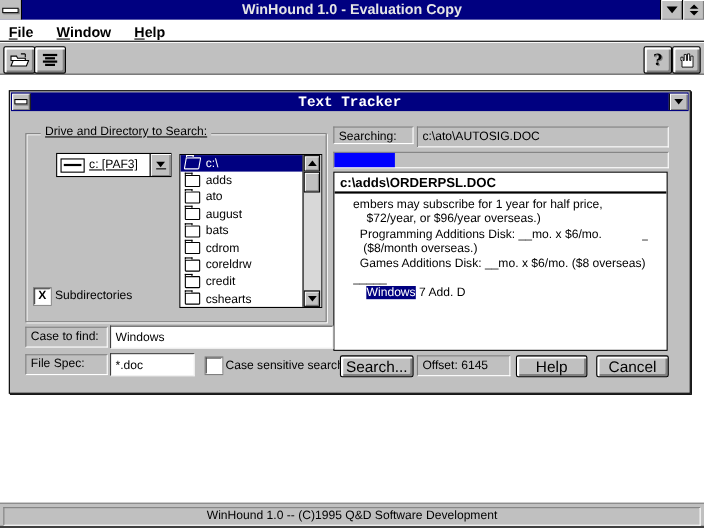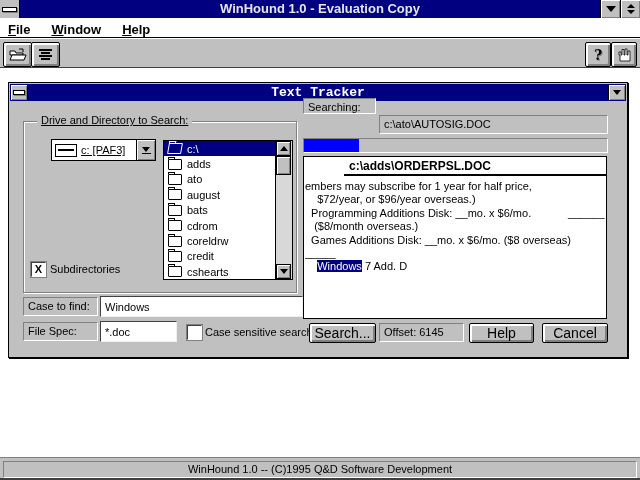--- a/index.html
+++ b/index.html
@@ -69,30 +69,30 @@
   .chk-label{position:absolute;font-size:11px;white-space:nowrap;color:#000;}
 
   .sunken-label{background:#c0c0c0;border:1px solid;border-color:#808080 #fff #fff #808080;font-size:11px;padding-left:4px;box-sizing:border-box;color:#000;}
   .textfield{position:absolute;background:#fff;border:1px solid;border-color:#404040 #f0f0f0 #f0f0f0 #404040;font-size:11px;font-family:"Liberation Sans",sans-serif;padding:0 0 0 4px;box-sizing:border-box;color:#000;outline:none;}
 
   .lbl-find{position:absolute;left:14px;top:214px;width:75px;height:19px;line-height:17px;}
   .inp-find{left:91px;top:213px;width:203px;height:21px;}
   .lbl-spec{position:absolute;left:14px;top:239px;width:75px;height:19px;line-height:17px;}
   .inp-spec{left:91px;top:238px;width:77px;height:21px;}
 
-  .lbl-searching{position:absolute;left:294px;top:15px;width:73px;height:16px;line-height:17px;}
+  .lbl-searching{position:absolute;left:294px;top:32px;width:73px;height:16px;line-height:17px;}
   .val-searching{position:absolute;left:370px;top:32px;width:229px;height:19px;line-height:17px;white-space:nowrap;overflow:hidden;}
 
   .progress{position:absolute;left:294px;top:55px;width:305px;height:15px;background:#c0c0c0;border:1px solid;border-color:#808080 #fff #fff #808080;box-sizing:border-box;}
   .progress-fill{position:absolute;left:0;top:0;bottom:0;background:#0000ff;}
   .progress-label{position:absolute;left:0;right:0;top:0;text-align:center;font-size:12px;font-weight:bold;line-height:13px;color:#000;}
 
   .preview{position:absolute;left:294px;top:73px;width:304px;height:163px;background:#fff;border:1px solid #000;box-sizing:border-box;overflow:hidden;}
-  .preview-header{font-size:12px;font-weight:bold;padding:2px 5px 1px 5px;border-bottom:2px solid #000;white-space:nowrap;margin-left:40px;}
-  .preview-body{padding:4px 1px;font-size:11px;line-height:13.4px;}
+  .preview-header{font-size:12px;font-weight:bold;padding:2px 5px 1px 5px;border-bottom:2px solid #000;white-space:nowrap;}
+  .preview-body{padding:4px 17px;font-size:11px;line-height:13.4px;}
   .pline{white-space:pre;height:13.4px;overflow:hidden;}
   .hit{background:#000080;color:#fff;}
 
   .push-btn{position:absolute;height:20px;background:#c0c0c0;border:1px solid #000;border-radius:2px;box-shadow:inset 1px 1px 0 #fff,inset 2px 2px 0 #fff,inset -1px -1px 0 #808080,inset -2px -2px 0 #808080;font-size:14px;text-align:center;line-height:19px;color:#000;box-sizing:border-box;}
   .btn-search{left:300px;top:240px;width:67px;}
   .lbl-offset{position:absolute;left:370px;top:240px;width:85px;height:19px;line-height:17px;}
   .btn-help{left:460px;top:240px;width:65px;}
   .btn-cancel{left:533px;top:240px;width:66px;}
 
   .icon-lines{display:flex;flex-direction:column;align-items:center;gap:1px;}

